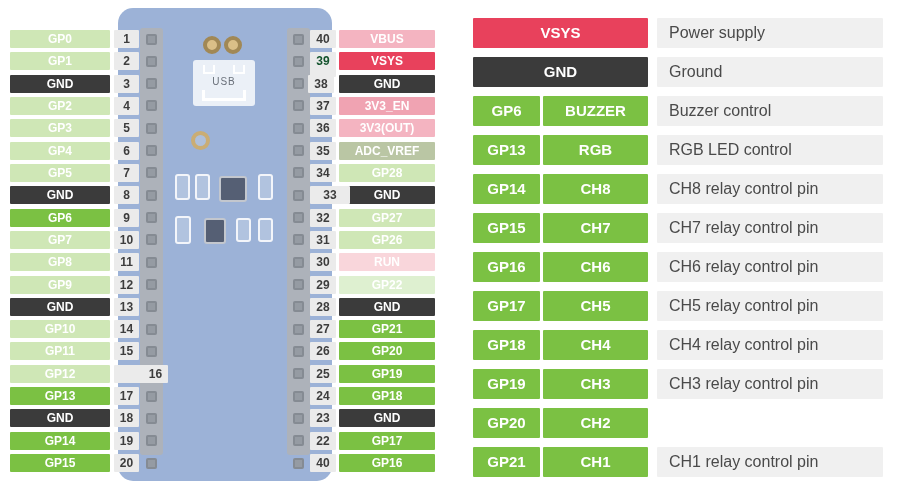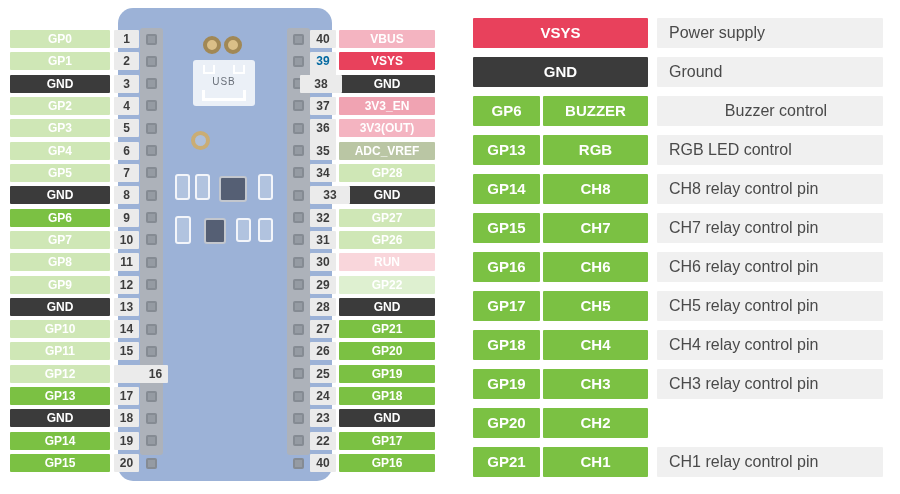--- a/index.html
+++ b/index.html
@@ -185,27 +185,27 @@
       <div class="num-cell" style="left: 114px; width: 25px; top: 409.44px; background: rgb(235, 235, 235); color: rgb(61, 61, 61); height: 18px;">18</div>
       <div class="pin-badge" style="left: 10px; width: 100px; top: 431.76px; background: rgb(123, 193, 67); height: 18px;">GP14</div>
       <div class="num-cell" style="left: 114px; width: 25px; top: 431.76px; background: rgb(235, 235, 235); color: rgb(61, 61, 61); height: 18px;">19</div>
       <div class="pin-badge" style="left: 10px; width: 100px; top: 454.08px; background: rgb(123, 193, 67); height: 18px;">GP15</div>
       <div class="num-cell" style="left: 114px; width: 25px; top: 454.08px; background: rgb(235, 235, 235); color: rgb(61, 61, 61); height: 18px;">20</div>
     </div>
   <div id="pins-right">
       <div class="pin-badge" style="left: 339px; width: 96px; top: 30px; background: rgb(244, 180, 193); height: 18px;">VBUS</div>
       <div class="num-cell" style="left: 310px; width: 26px; top: 30px; background: rgb(235, 235, 235); color: rgb(61, 61, 61); height: 18px;">40</div>
       <div class="pin-badge" style="left: 339px; width: 96px; top: 52.32px; background: rgb(232, 65, 92); height: 18px;">VSYS</div>
-      <div class="num-cell" style="left: 310px; width: 26px; top: 52.32px; background: rgb(235, 235, 235); color: #0369a1; height: 25px;">39</div>
+      <div class="num-cell" style="left: 310px; width: 26px; top: 52.32px; background: rgb(235, 235, 235); color: #14532d; height: 25px;">39</div>
       <div class="pin-badge" style="left: 339px; width: 96px; top: 74.64px; background: rgb(59, 59, 59); height: 18px;">GND</div>
-      <div class="num-cell" style="left: 300px; width: 42px; top: 74.64px; background: rgb(235, 235, 235); color: rgb(61, 61, 61); height: 18px;">38</div>
+      <div class="num-cell" style="left: 308px; width: 26px; top: 74.64px; background: rgb(235, 235, 235); color: rgb(61, 61, 61); height: 18px;">38</div>
       <div class="pin-badge" style="left: 339px; width: 96px; top: 96.96px; background: rgb(240, 163, 178); height: 18px;">3V3_EN</div>
       <div class="num-cell" style="left: 310px; width: 26px; top: 96.96px; background: rgb(235, 235, 235); color: rgb(61, 61, 61); height: 18px;">37</div>
       <div class="pin-badge" style="left: 339px; width: 96px; top: 119.28px; background: rgb(244, 180, 193); height: 18px;">3V3(OUT)</div>
-      <div class="num-cell" style="left: 310px; width: 26px; top: 119.28px; background: rgb(235, 235, 235); color: rgb(61, 61, 61); height: 28px;">36</div>
+      <div class="num-cell" style="left: 310px; width: 26px; top: 119.28px; background: rgb(235, 235, 235); color: rgb(61, 61, 61); height: 18px;">36</div>
       <div class="pin-badge" style="left: 339px; width: 96px; top: 141.6px; background: rgb(186, 198, 164); height: 18px;">ADC_VREF</div>
       <div class="num-cell" style="left: 310px; width: 26px; top: 141.6px; background: rgb(235, 235, 235); color: rgb(61, 61, 61); height: 18px;">35</div>
       <div class="pin-badge" style="left: 339px; width: 96px; top: 163.92px; background: rgb(207, 231, 182); height: 18px;">GP28</div>
       <div class="num-cell" style="left: 310px; width: 26px; top: 163.92px; background: rgb(235, 235, 235); color: rgb(61, 61, 61); height: 18px;">34</div>
       <div class="pin-badge" style="left: 339px; width: 96px; top: 186.24px; background: rgb(59, 59, 59); height: 18px;">GND</div>
       <div class="num-cell" style="left: 310px; width: 40px; top: 186.24px; background: rgb(235, 235, 235); color: rgb(61, 61, 61); height: 18px;">33</div>
       <div class="pin-badge" style="left: 339px; width: 96px; top: 208.56px; background: rgb(207, 231, 182); height: 18px;">GP27</div>
       <div class="num-cell" style="left: 310px; width: 26px; top: 208.56px; background: rgb(235, 235, 235); color: rgb(61, 61, 61); height: 18px;">32</div>
       <div class="pin-badge" style="left: 339px; width: 96px; top: 230.88px; background: rgb(207, 231, 182); height: 18px;">GP26</div>
       <div class="num-cell" style="left: 310px; width: 26px; top: 230.88px; background: rgb(235, 235, 235); color: rgb(61, 61, 61); height: 18px;">31</div>
@@ -236,21 +236,21 @@
         <div class="lcell span" style="background: rgb(232, 65, 92);">VSYS</div>
         <div class="ldesc" style="background: rgb(240, 240, 240); color: rgb(74, 74, 74);">Power supply</div>
       </div>
       <div class="lrow">
         <div class="lcell span" style="background: rgb(59, 59, 59);">GND</div>
         <div class="ldesc" style="background: rgb(240, 240, 240); color: rgb(74, 74, 74);">Ground</div>
       </div>
       <div class="lrow">
         <div class="lcell c1" style="background: rgb(123, 193, 67);">GP6</div>
         <div class="lcell c2" style="background: rgb(123, 193, 67);">BUZZER</div>
-        <div class="ldesc" style="background: rgb(240, 240, 240); color: rgb(74, 74, 74); text-align: center;">Buzzer control</div>
+        <div class="ldesc" style="background: rgb(240, 240, 240); color: rgb(74, 74, 74);">Buzzer control</div>
       </div>
       <div class="lrow">
         <div class="lcell c1" style="background: rgb(123, 193, 67);">GP13</div>
         <div class="lcell c2" style="background: rgb(123, 193, 67);">RGB</div>
         <div class="ldesc" style="background: rgb(240, 240, 240); color: rgb(74, 74, 74);">RGB LED control</div>
       </div>
       <div class="lrow">
         <div class="lcell c1" style="background: rgb(123, 193, 67);">GP14</div>
         <div class="lcell c2" style="background: rgb(123, 193, 67);">CH8</div>
         <div class="ldesc" style="background: rgb(240, 240, 240); color: rgb(74, 74, 74);">CH8 relay control pin</div>

